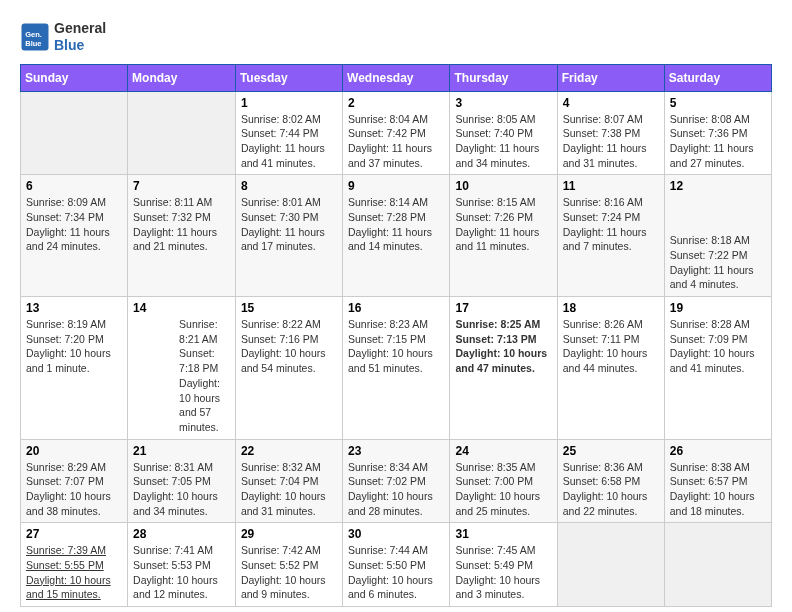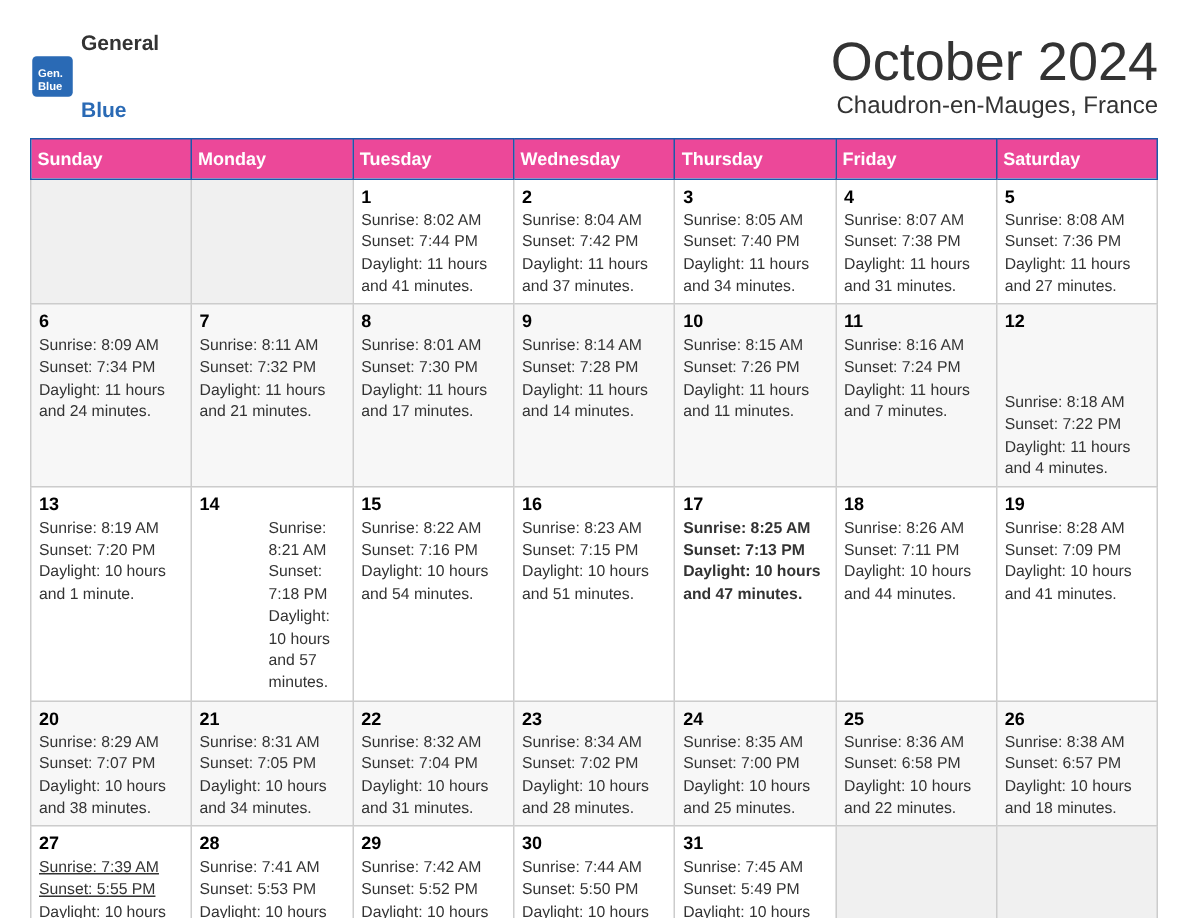--- a/index.html
+++ b/index.html
@@ -20,21 +20,20 @@
       display: flex;
       align-items: center;
       gap: 4px;
     }
     .logo-text {
       display: flex;
       flex-direction: column;
       font-size: 14px;
       font-weight: bold;
       line-height: 1.2;
-      gap: 28px;
     }
     .logo-general { color: #333; }
     .logo-blue { color: #2a6ab5; }
     .logo-icon {
       width: 30px;
       height: 30px;
     }
     .title-block {
       text-align: right;
     }
@@ -46,21 +45,21 @@
     .location {
       font-size: 16px;
       color: #333;
     }
     .calendar {
       width: 100%;
       border-collapse: collapse;
       font-size: 11px;
     }
     .calendar th {
-      background: #ec4899;
+      background: #8b5cf6;
       color: #fff;
       padding: 6px 4px;
       text-align: left;
       font-size: 12px;
       border: 1px solid #1a5aaa;
     }
     .calendar td {
       border: 1px solid #ccc;
       padding: 4px 5px;
       vertical-align: top;
@@ -93,24 +92,20 @@
     <svg class="logo-icon" viewBox="0 0 40 40">
       <rect x="2" y="2" width="36" height="36" rx="4" fill="#2a6ab5"></rect>
       <text x="7" y="20" font-size="10" fill="white" font-family="Arial" font-weight="bold">Gen.</text>
       <text x="7" y="32" font-size="10" fill="white" font-family="Arial" font-weight="bold">Blue</text>
     </svg>
     <div class="logo-text">
       <span class="logo-general">General</span>
       <span class="logo-blue">Blue</span>
     </div>
   </div>
-  <div class="title-block">
-    <div class="month-title">October 2024</div>
-    <div class="location">Chaudron-en-Mauges, France</div>
-  </div>
 </div>
 
 <table class="calendar">
   <thead>
     <tr>
     <th>Sunday</th>
         <th>Monday</th>
         <th>Tuesday</th>
         <th>Wednesday</th>
         <th>Thursday</th>

